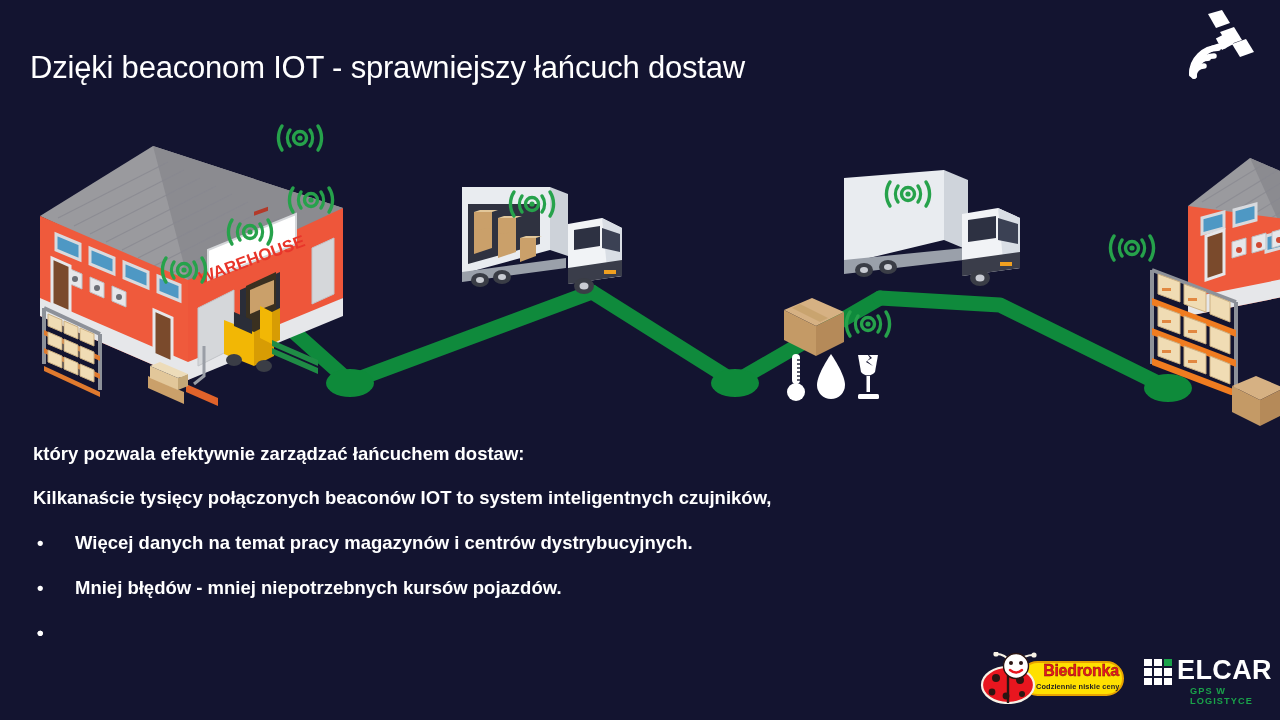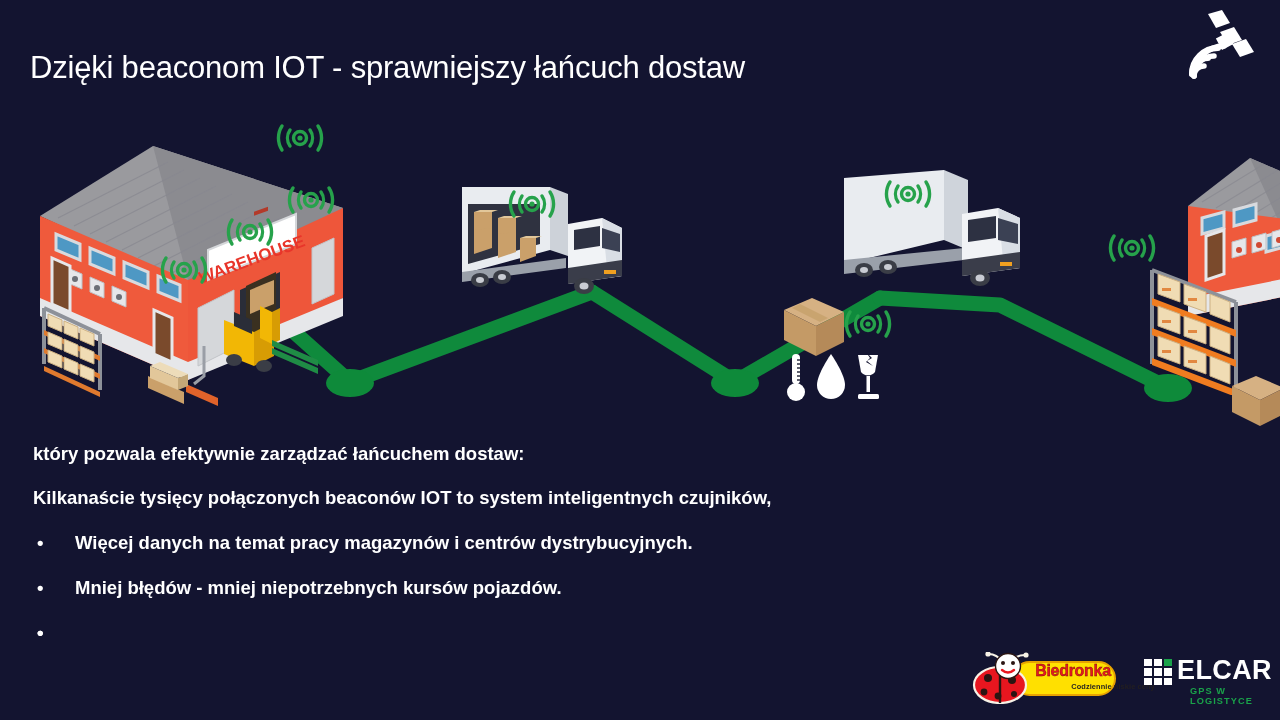--- a/index.html
+++ b/index.html
@@ -34,35 +34,35 @@
   .body-text{position:absolute;left:33px;top:432px;width:1010px;color:#ffffff;}
   .para{font-size:18.5px;font-weight:bold;line-height:44px;white-space:nowrap;}
   .bullets{margin:0;padding:0;list-style:none;}
   .bullet{
     font-size:18.5px;font-weight:bold;line-height:45px;
     position:relative;padding-left:42px;white-space:nowrap;
   }
   .bullet .dot{position:absolute;left:4px;top:0;}
 
   
-  .logos{position:absolute;right:8px;bottom:14px;height:56px;display:flex;align-items:center;gap:26px;margin-top:46px;}
+  .logos{position:absolute;right:8px;bottom:14px;height:56px;display:flex;align-items:center;gap:18px;margin-top:46px;}
   .biedronka{position:relative;width:148px;height:52px;}
   .bied-pill{
     position:absolute;left:42px;top:9px;width:104px;height:35px;
     background:#ffe000;border:2px solid #e8a300;border-radius:18px;
     box-sizing:border-box;
   }
   .bied-name{
     position:absolute;left:60px;top:10px;width:86px;text-align:center;
     font-size:16px;font-weight:bold;color:#e8161f;letter-spacing:-0.3px;
     -webkit-text-stroke:0.4px #7a0b10;
   }
   .bied-sub{
-    position:absolute;left:58px;top:30px;width:90px;text-align:center;
-    font-size:7.4px;font-weight:bold;color:#231f20;letter-spacing:0.1px;padding-left:40px;
+    position:absolute;left:58px;top:30px;width:90px;text-align:left;
+    font-size:7.4px;font-weight:bold;color:#231f20;letter-spacing:0.1px;
   }
   .bied-bug{position:absolute;left:0;top:0;width:66px;height:52px;}
 
   .elcar{position:relative;width:128px;height:46px;}
   .elcar-grid{position:absolute;left:0;top:4px;width:28px;height:26px;
     display:grid;grid-template-columns:repeat(3,1fr);grid-template-rows:repeat(3,1fr);gap:2px;}
   .elcar-grid i{background:#ffffff;display:block;}
   .elcar-grid i.green{background:#1aa24a;}
   .elcar-word{
     position:absolute;left:33px;top:0px;font-size:27px;font-weight:bold;

